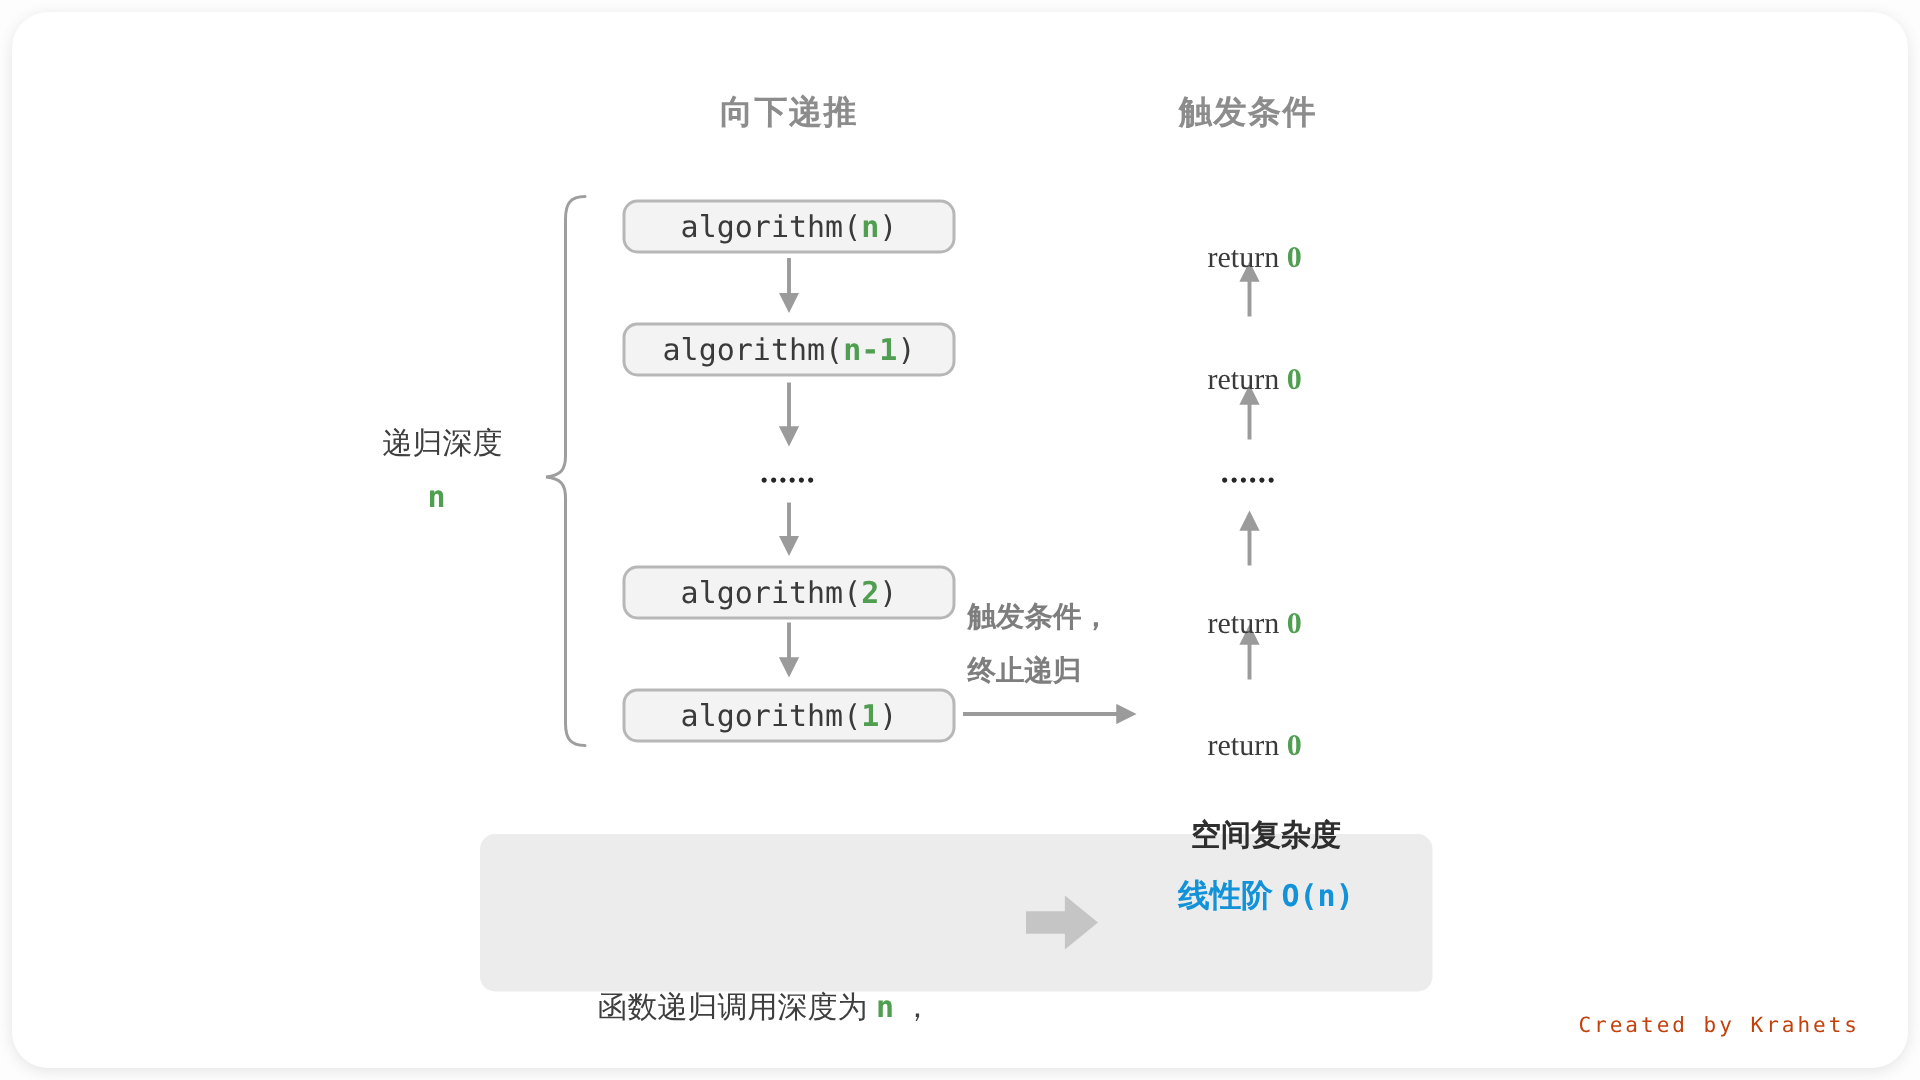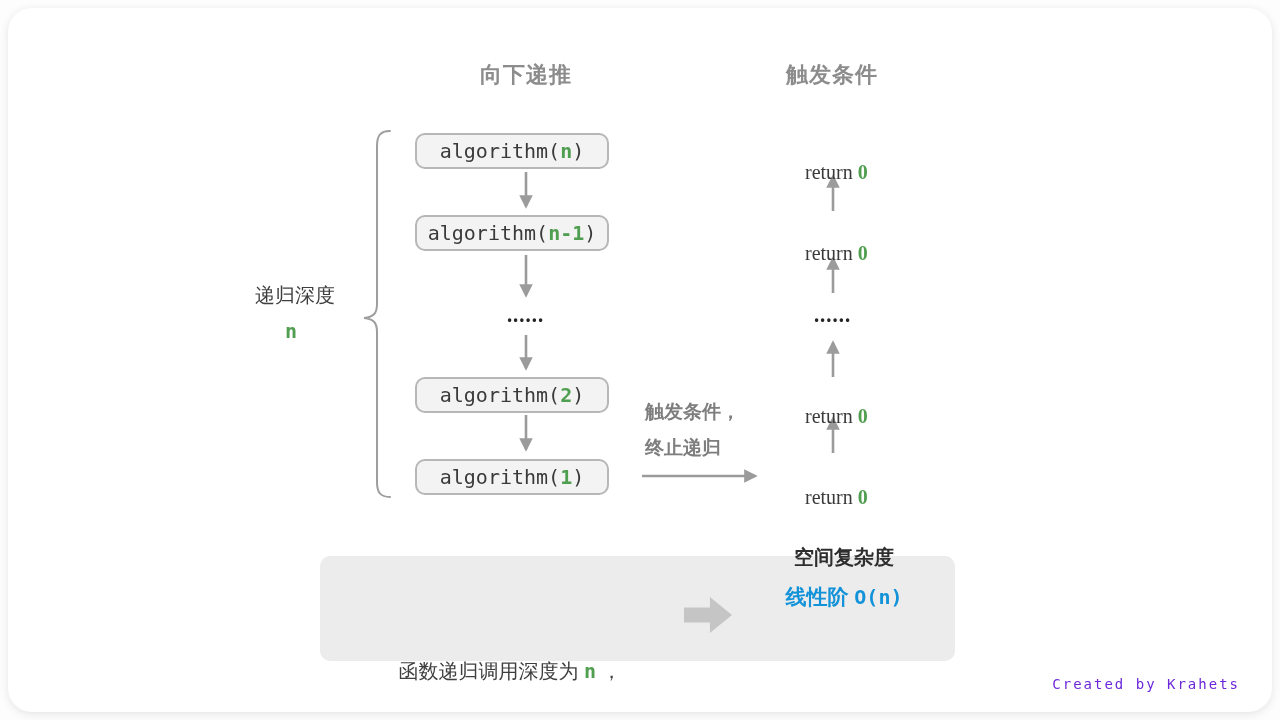--- a/index.html
+++ b/index.html
@@ -26,21 +26,21 @@
   .col-header {
     width: 220px;
     font-size: 22px;
     font-weight: bold;
     color: #8c8c8c;
     letter-spacing: 1px;
   }
 
   .frame-box {
     left: 415px;
-    width: 194px; height: 36px;
+    width: 222px; height: 36px;
     background: #f3f3f3;
     border: 2px solid #b7b7b7;
     border-radius: 10px;
     display: flex; align-items: center; justify-content: center;
     font-family: "DejaVu Sans Mono", monospace;
     font-size: 20px;
     color: #3a3a3a;
   }
   .green { color: #509e50; font-weight: bold; }
   .blue  { color: #1292d8; }
@@ -98,21 +98,21 @@
     line-height: 40px;
   }
   .result-title { font-size: 20px; font-weight: bold; color: #2e2e2e; }
   .result-value { font-size: 21px; font-weight: bold; }
   .result-value .mono { font-size: 20px; font-weight: bold; }
 
   .credit {
     right: 40px; top: 676px;
     font-family: "DejaVu Sans Mono", monospace;
     font-size: 14px;
-    color: #6d28d9;
+    color: #c2410c;
     letter-spacing: 2px;
   }
   svg.overlay { position: absolute; left: 0; top: 0; pointer-events: none; }
 </style>
 </head>
 <body>
 
 <div id="canvas">
   <div class="card"></div>
 

